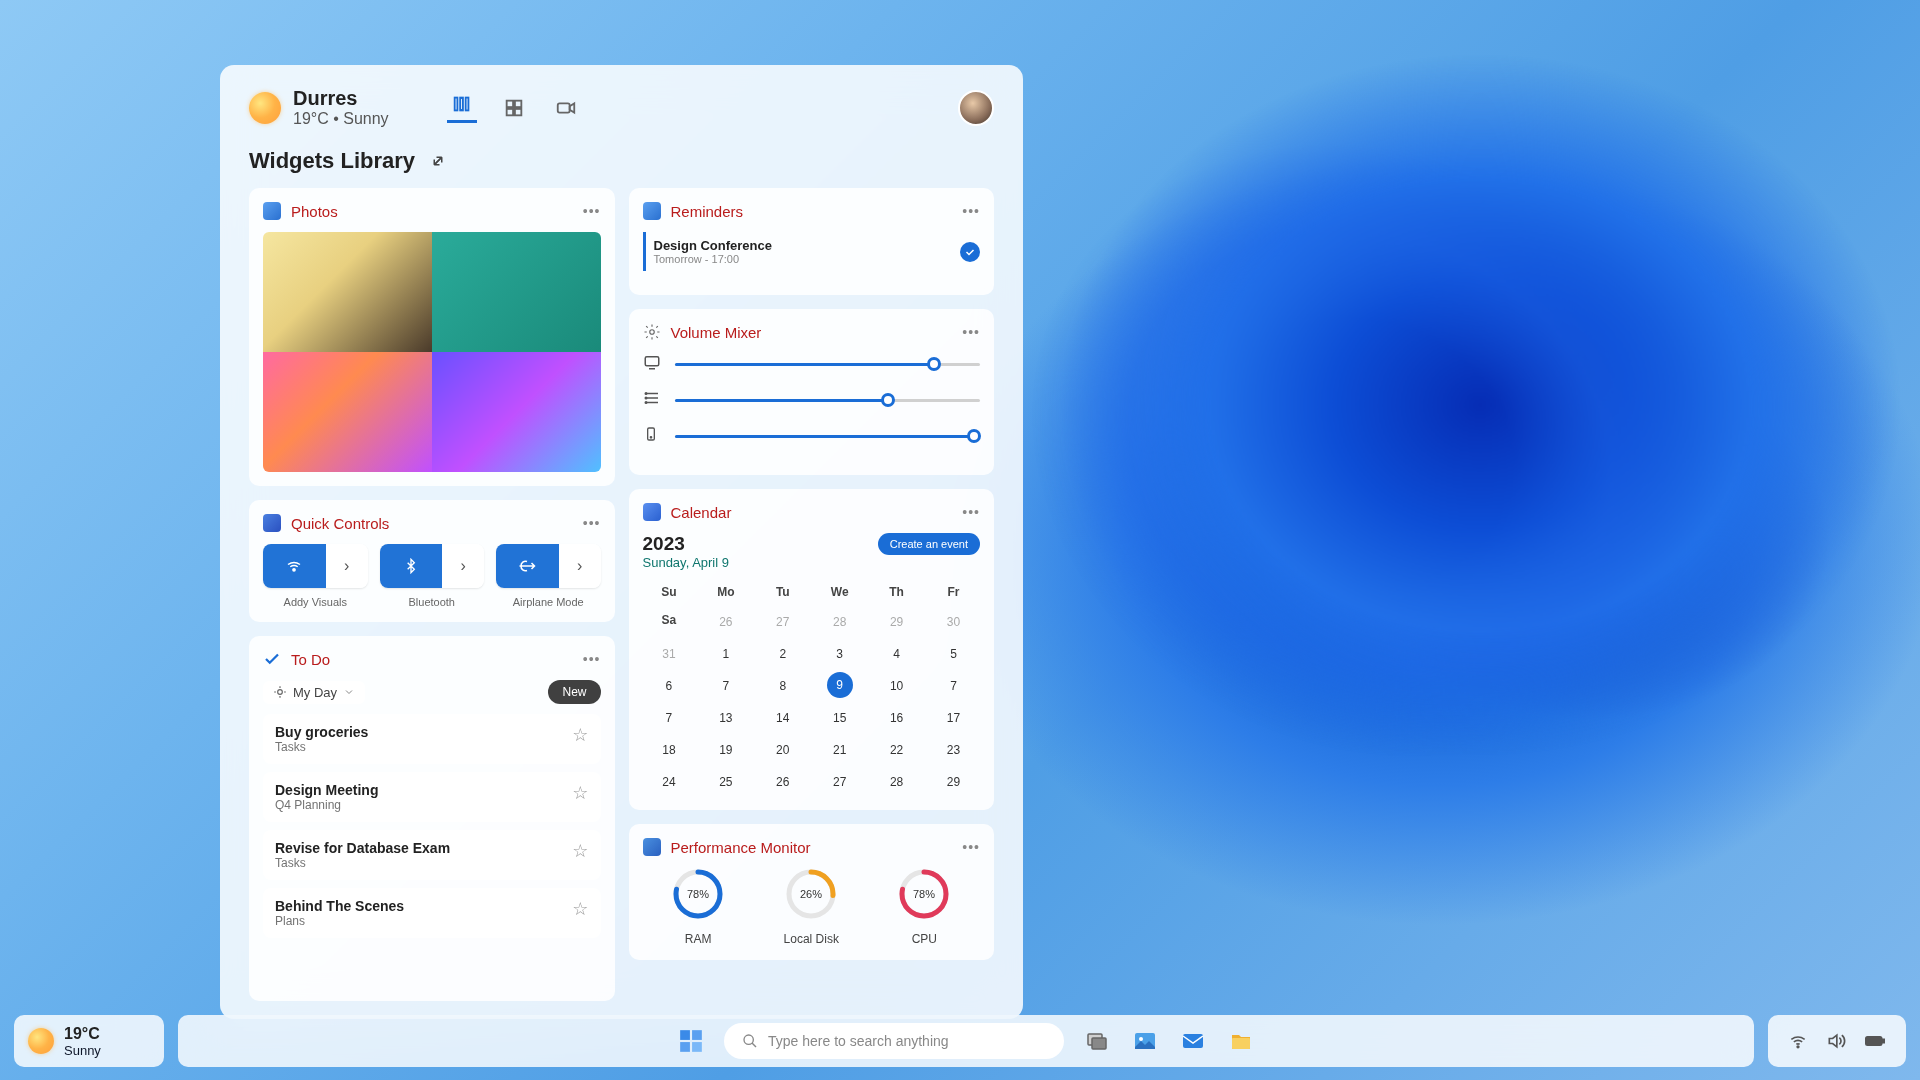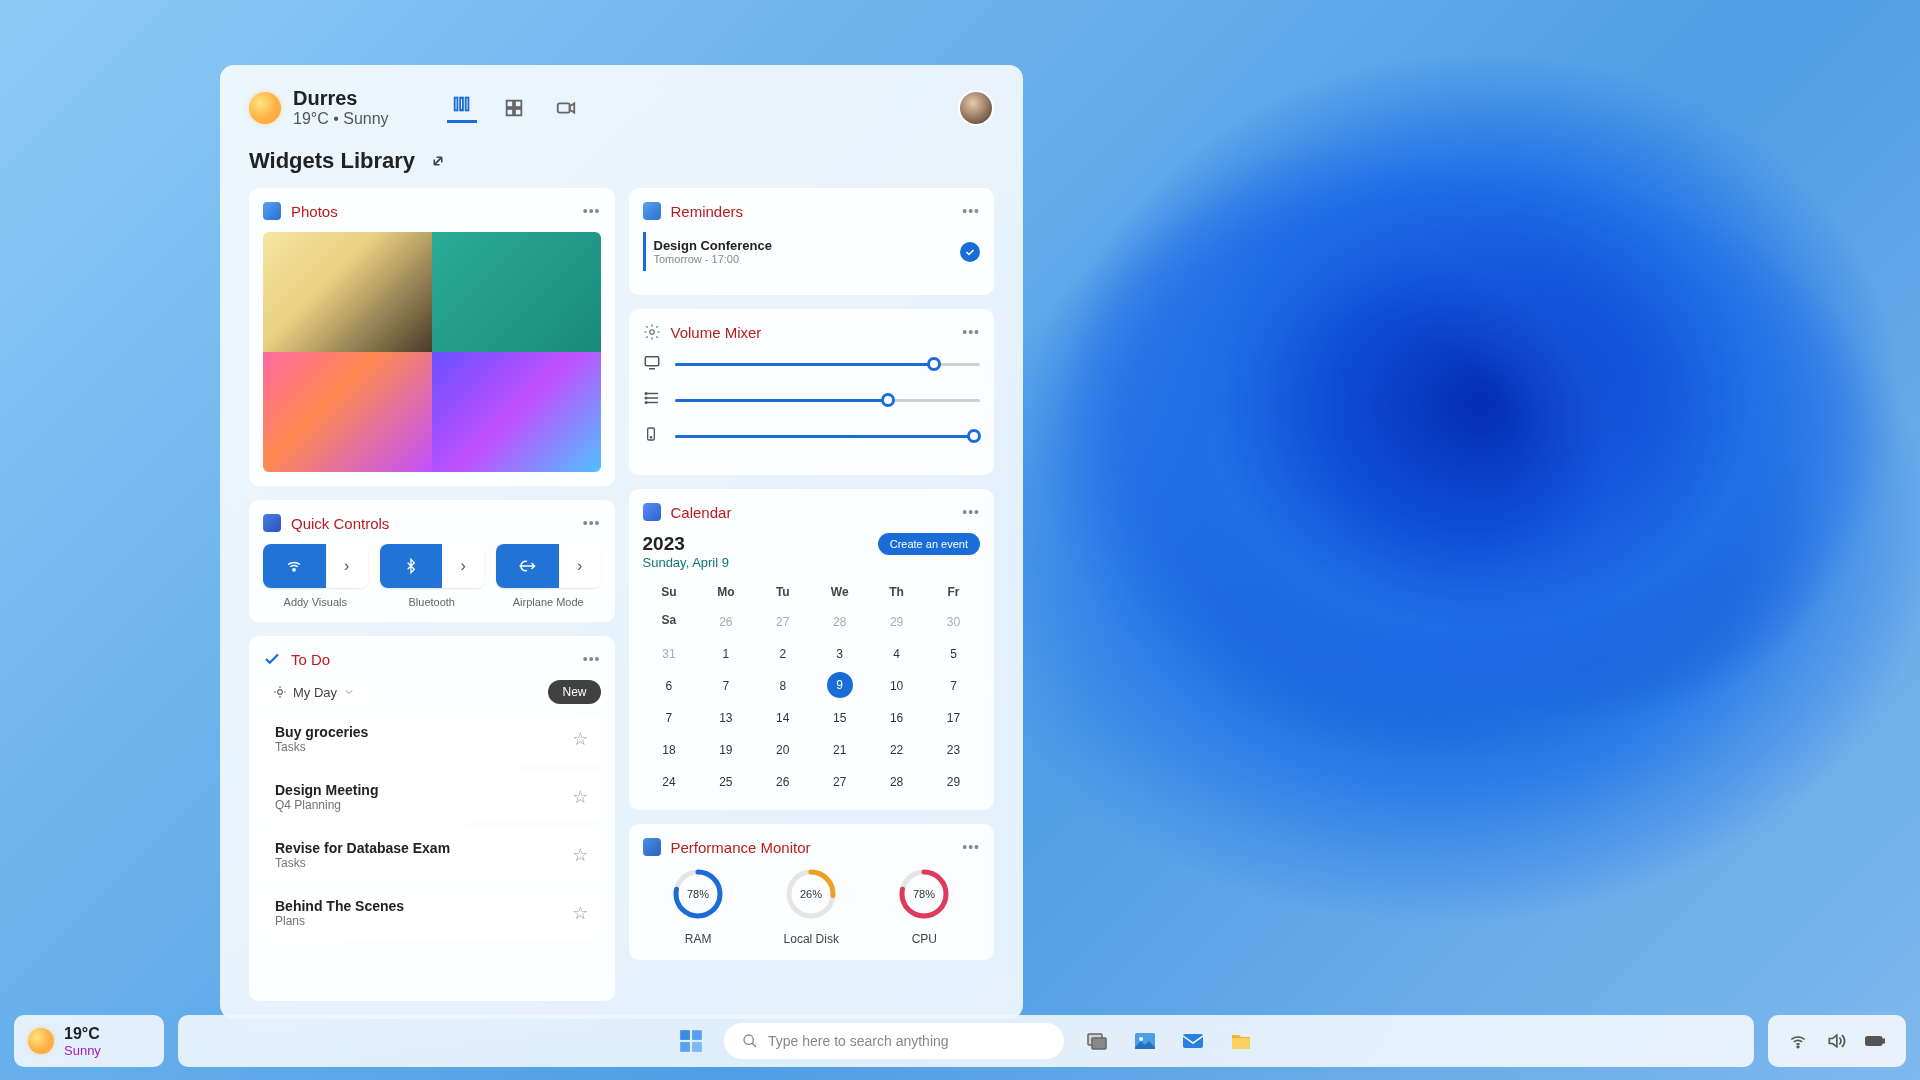--- a/index.html
+++ b/index.html
@@ -74,21 +74,21 @@
 .qc-item { flex:1; text-align:center; }
 .qc-btns { display:flex; border-radius:8px; overflow:hidden; height:44px; box-shadow:0 1px 2px rgba(0,0,0,0.1); }
 .qc-main { flex:1.2; background:#2173d6; color:#fff; display:flex; align-items:center; justify-content:center; }
 .qc-chev { flex:0.8; background:#fff; color:#555; display:flex; align-items:center; justify-content:center; font-size:16px; }
 .qc-label { font-size:11px; color:#666; margin-top:8px; }
 
 
 .todo-toolbar { display:flex; align-items:center; gap:8px; margin-bottom:10px; }
 .todo-myday { font-size:13px; color:#444; background:#fff; padding:4px 10px; border-radius:6px; display:flex; align-items:center; gap:6px; }
 .todo-new { margin-left:auto; background:#404040; color:#fff; font-size:12px; padding:5px 14px; border-radius:14px; }
-.todo-item { background:#fff; border-radius:8px; padding:10px 12px; margin-bottom:8px; display:flex; align-items:center; }
+.todo-item { background:#fff; border-radius:8px; padding:10px 12px; margin-bottom:8px; display:flex; align-items:flex-start; }
 .todo-txt .t { font-size:14px; font-weight:600; color:#222; }
 .todo-txt .s { font-size:12px; color:#737373; }
 .todo-star { margin-left:auto; color:#999; font-size:18px; }
 
 
 .rem-item { display:flex; align-items:center; padding:6px 0 6px 8px; border-left:3px solid; margin-bottom:10px; }
 .rem-txt .t { font-size:13px; font-weight:600; color:#222; }
 .rem-txt .s { font-size:11px; color:#888; }
 .rem-check { margin-left:auto; width:20px; height:20px; border-radius:50%; }
 
@@ -456,21 +456,21 @@
       </div>
     </div>
   </div>
 </div>
 
 <div class="taskbar">
   <div class="tb-pill tb-weather">
     <div class="sun-icon"></div>
     <div>
       <div style="font-size:16px;font-weight:600;color:#222;">19°C</div>
-      <div style="font-size:13px;color:#a21caf;">Sunny</div>
+      <div style="font-size:13px;color:#0f172a;">Sunny</div>
     </div>
   </div>
   <div class="tb-pill tb-center">
     <div class="tb-icon">
       <svg width="26" height="26" viewBox="0 0 24 24">
           <rect x="2" y="2" width="9" height="9" fill="#3a8ae8"></rect>
           <rect x="13" y="2" width="9" height="9" fill="#5aa0f0"></rect>
           <rect x="2" y="13" width="9" height="9" fill="#5aa0f0"></rect>
           <rect x="13" y="13" width="9" height="9" fill="#7ab8f8"></rect>
         </svg>

